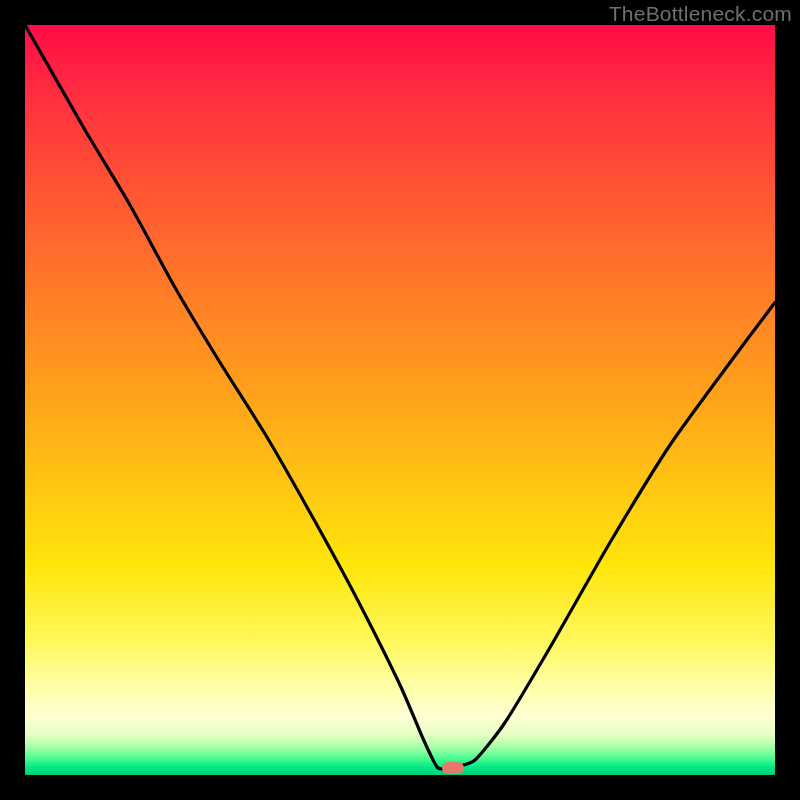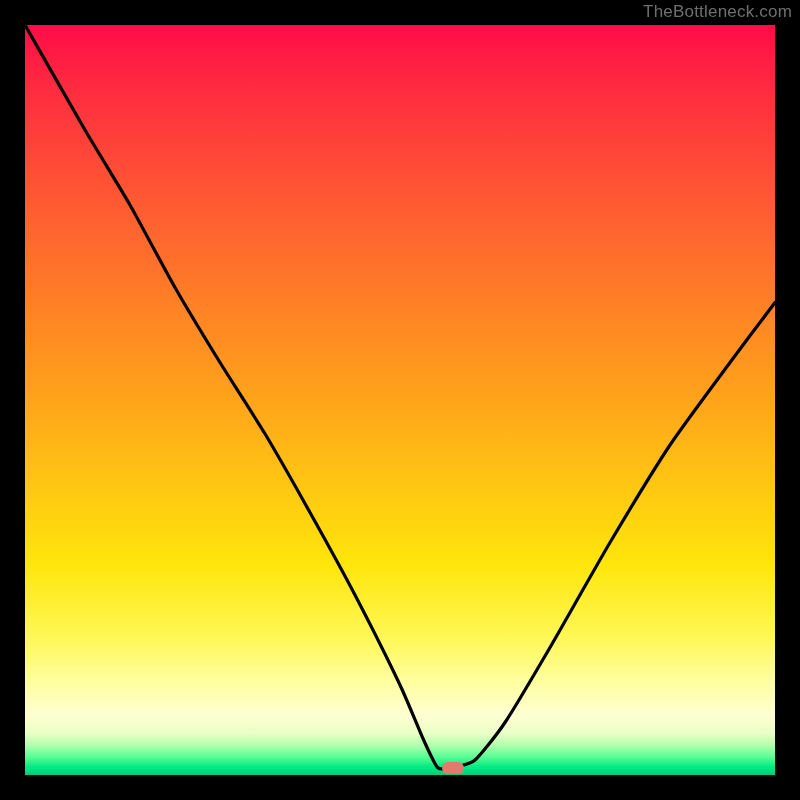--- a/index.html
+++ b/index.html
@@ -55,21 +55,21 @@
     height: 12px;
     border-radius: 6px;
     background: #e47a6e;
     transform: translate(-50%, -50%);
   }
   .watermark {
     position: absolute;
     top: 2px;
     right: 8px;
     color: #6f6f6f;
-    font-size: 17px;
+    font-size: 21px;
     font-weight: 500;
     letter-spacing: 0.2px;
   }
 </style>
 </head>
 <body>
 
 <div class="frame">
   <div class="watermark">TheBottleneck.com</div>
   <div class="plot">

